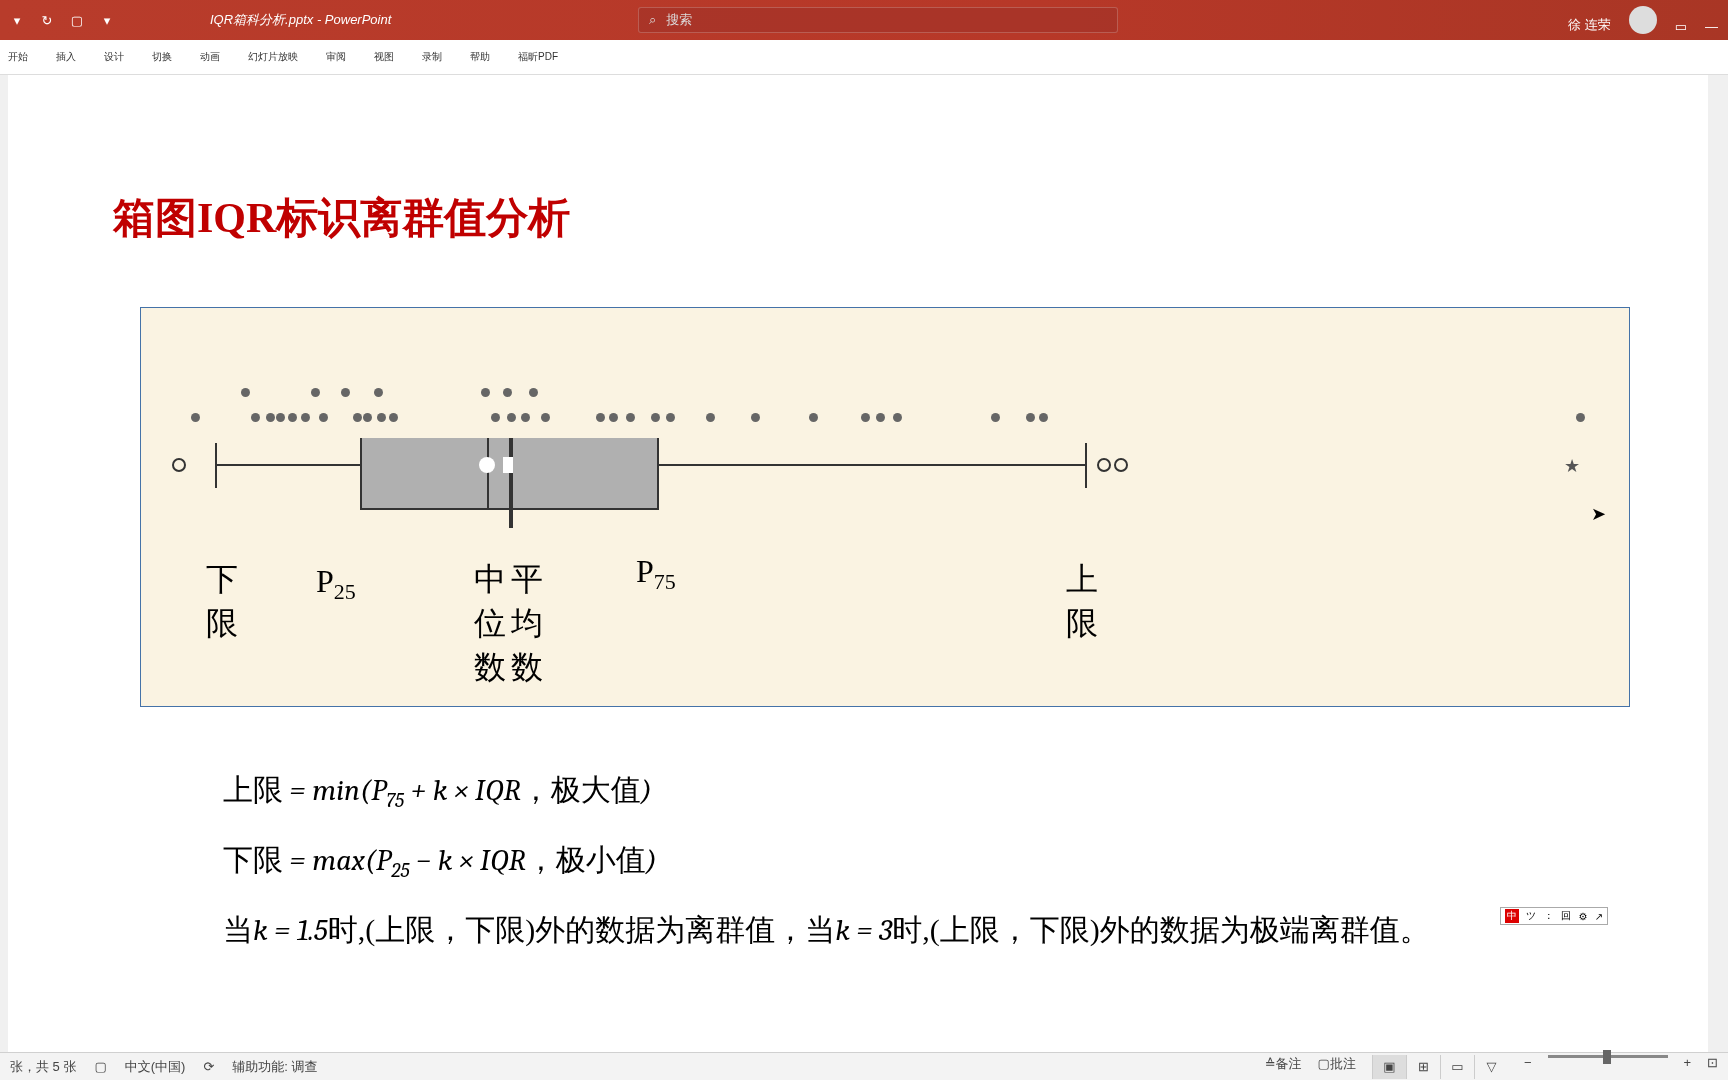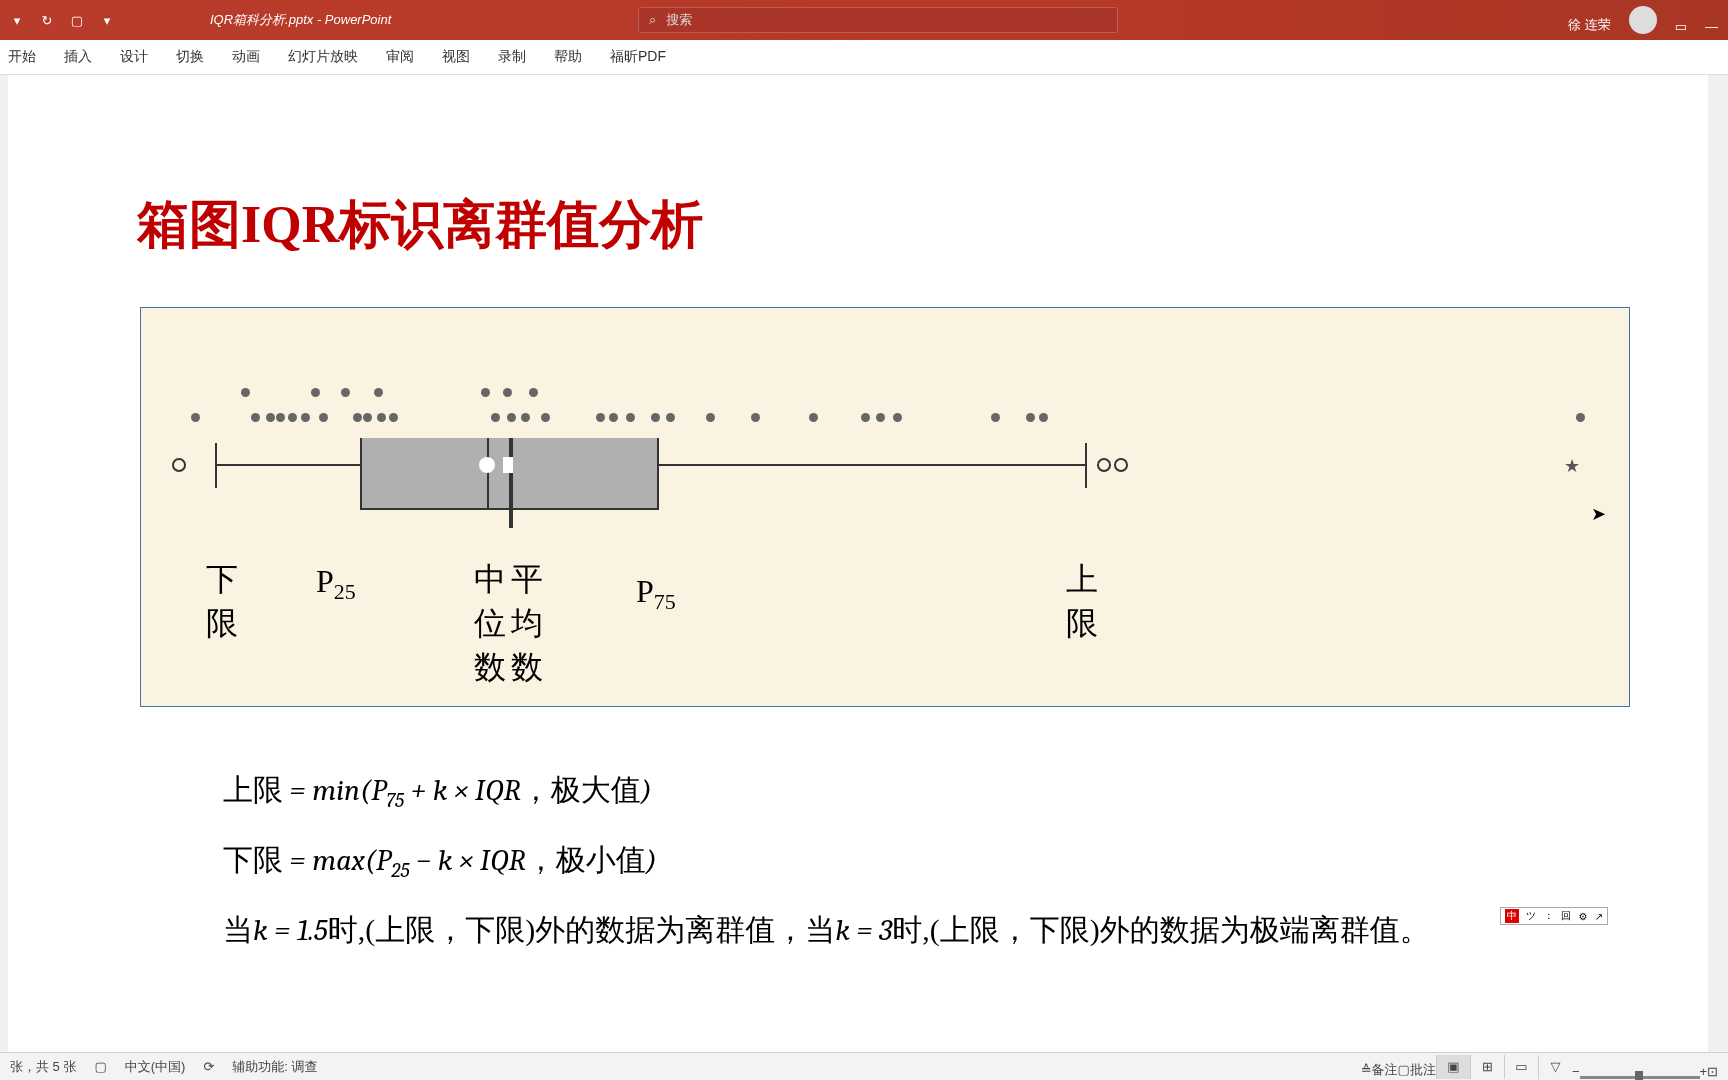--- a/index.html
+++ b/index.html
@@ -44,46 +44,45 @@
       gap: 18px;
     }
     .avatar { width: 28px; height: 28px; border-radius: 50%; background: #ddd; }
     .ribbon-tabs {
       height: 35px;
       background: white;
       display: flex;
       align-items: center;
       padding-left: 8px;
       gap: 28px;
-      font-size: 14px;
+      font-size: 10px;
       color: #333;
       border-bottom: 1px solid #ddd;
     }
     .ribbon-tab { cursor: pointer; }
     .slide-area {
       width: 1728px;
       background: #f0f0f0;
       display: flex;
     }
     .slide-canvas {
       width: 1700px;
       height: 992px;
       background: white;
       position: relative;
       margin-left: 8px;
     }
     .slide-title {
       position: absolute;
       top: 115px;
       left: 105px;
-      font-size: 52px;
+      font-size: 42px;
       font-weight: bold;
       color: #c00000;
       font-family: SimSun, serif;
-      margin-left: 24px;
     }
     .boxplot-container {
       position: absolute;
       top: 232px;
       left: 132px;
       width: 1490px;
       height: 400px;
       background: #faf3e2;
       border: 1.5px solid #4472a8;
     }
@@ -123,21 +122,21 @@
       height: 28px;
       background: #f3f3f3;
       border-top: 1px solid #d0d0d0;
       display: flex;
       align-items: center;
       font-size: 13px;
       color: #444;
       padding: 0 10px;
     }
     .status-left { display: flex; gap: 18px; align-items: center; }
-    .status-right { margin-left: auto; display: flex; align-items: flex-end; }
+    .status-right { margin-left: auto; display: flex; gap: 16px; align-items: flex-start; }
     .view-btns { display: flex; gap: 0; }
     .view-btn { width: 34px; height: 24px; display: flex; align-items: center; justify-content: center; border-left: 1px solid #ccc; }
     .view-btn.active { background: #ddd; }
     .zoom-slider { width: 120px; height: 3px; background: #888; position: relative; }
     .zoom-thumb { position: absolute; width: 8px; height: 14px; background: #666; top: -5px; left: 55px; }
   </style>
 </head>
 <body>
 
 <div class="title-bar">
@@ -249,21 +248,21 @@
 限</div>
       <div class="label" style="top:255px; left:175px;">
         <span>P</span><span style="font-size:22px;vertical-align:sub;">25</span>
       </div>
       <div class="label" style="top:250px; left:333px; white-space:pre;">中
 位
 数</div>
       <div class="label" style="top:250px; left:370px; white-space:pre;">平
 均
 数</div>
-      <div class="label" style="top:265px; left:495px;">
+      <div class="label" style="top:245px; left:495px;">
         <span>P</span><span style="font-size:22px;vertical-align:sub;">75</span>
       </div>
       <div class="label" style="top:250px; left:925px; white-space:pre;">上
 限</div>
     </div>
 
     <div class="cursor-arrow">➤</div>
 
     <div class="ime-toolbar">
       <span style="background:#d00;color:white;padding:0 2px;">中</span>

